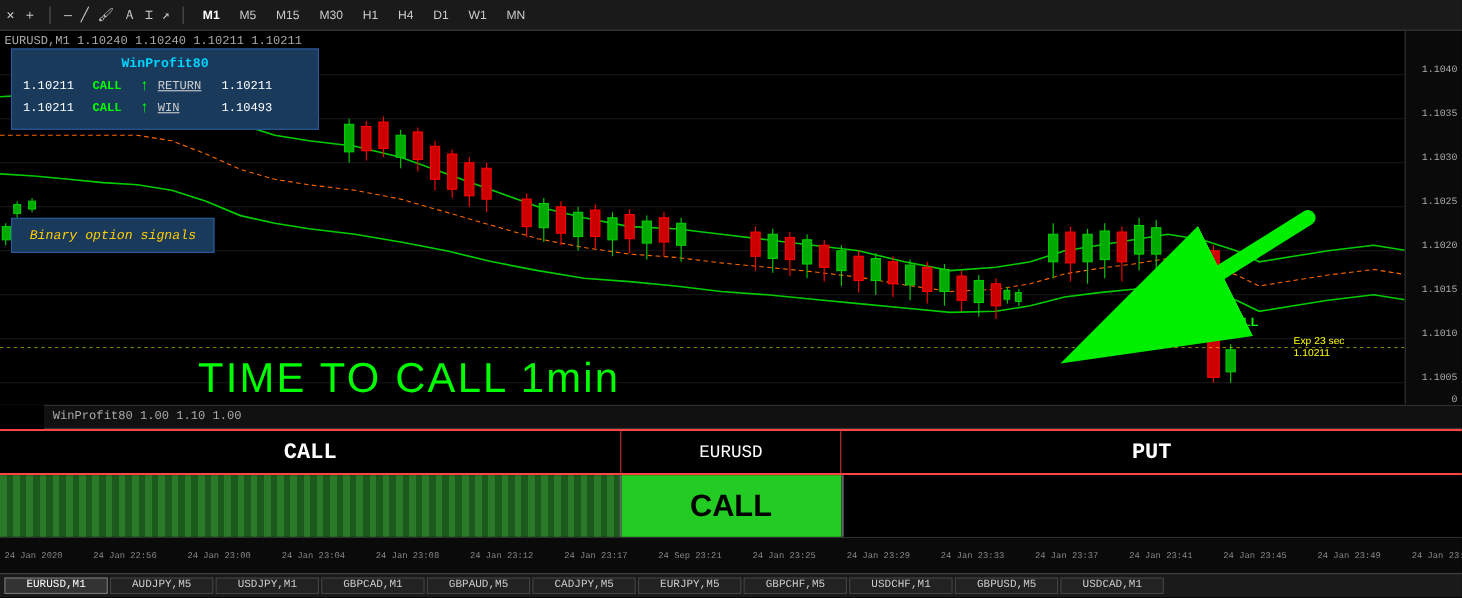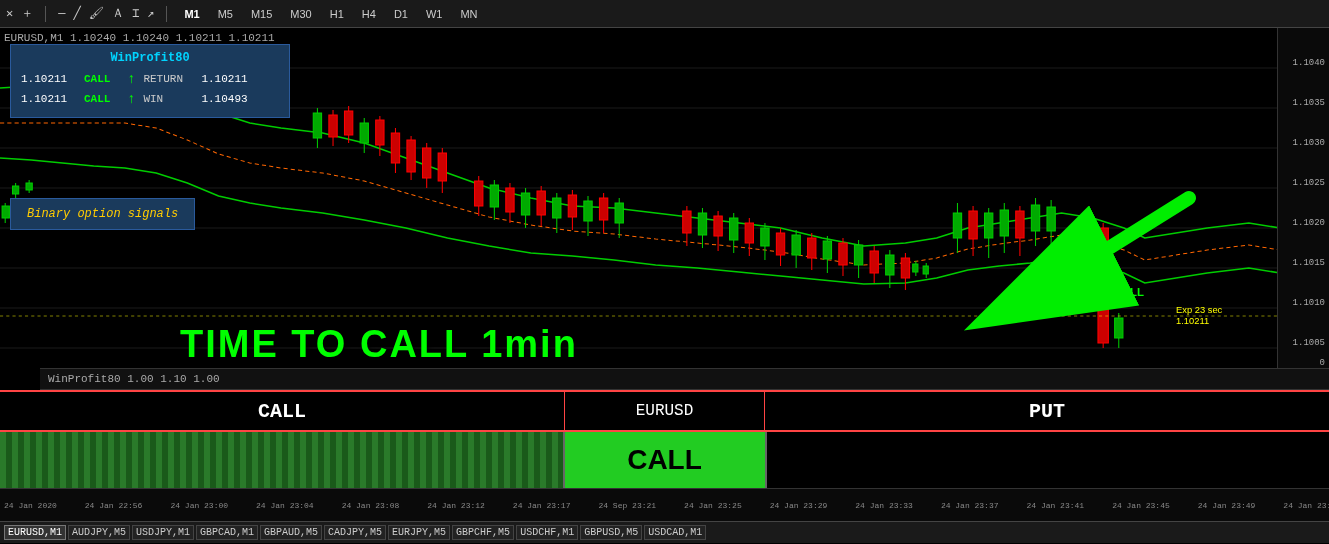--- a/index.html
+++ b/index.html
@@ -79,21 +79,21 @@
     .wp-row {
       display: flex;
       align-items: center;
       gap: 8px;
       margin-bottom: 4px;
       font-size: 11px;
     }
     .wp-val { color: #fff; min-width: 55px; }
     .wp-call { color: #00ff00; font-weight: bold; min-width: 35px; }
     .wp-arrow { color: #00ff00; font-size: 14px; }
-    .wp-label { color: #ccc; min-width: 50px; }
+    .wp-label { color: #ccc; min-width: 50px; text-decoration: underline; }
     .wp-price { color: #fff; }
 
     
     #binary-signals {
       position: absolute;
       top: 170px;
       left: 10px;
       background: #1a3a5c;
       border: 1px solid #2a5a9c;
       padding: 8px 16px;
@@ -102,21 +102,21 @@
       color: #ffcc00;
       font-style: italic;
     }
 
     
     #time-to-call {
       position: absolute;
       top: 295px;
       left: 180px;
       font-size: 38px;
-      font-weight: 700;
+      font-weight: 400;
       color: #00ff00;
       text-shadow: 2px 2px 4px rgba(0,0,0,0.8);
       z-index: 25;
       letter-spacing: 2px;
       font-family: Arial Black, sans-serif;
     }
 
     
     #price-scale {
       position: absolute;
@@ -252,21 +252,21 @@
       border-top: 1px solid #444;
       display: flex;
       align-items: center;
       padding: 0 4px;
       gap: 2px;
       overflow: hidden;
     }
     .sym-tab {
       font-size: 10px;
       color: #ccc;
-      padding: 1px 3px;
+      padding: 1px 19px;
       background: #222;
       border: 1px solid #444;
       white-space: nowrap;
       cursor: pointer;
     }
     .sym-tab.active {
       background: #333;
       color: #fff;
       border-color: #777;
     }

